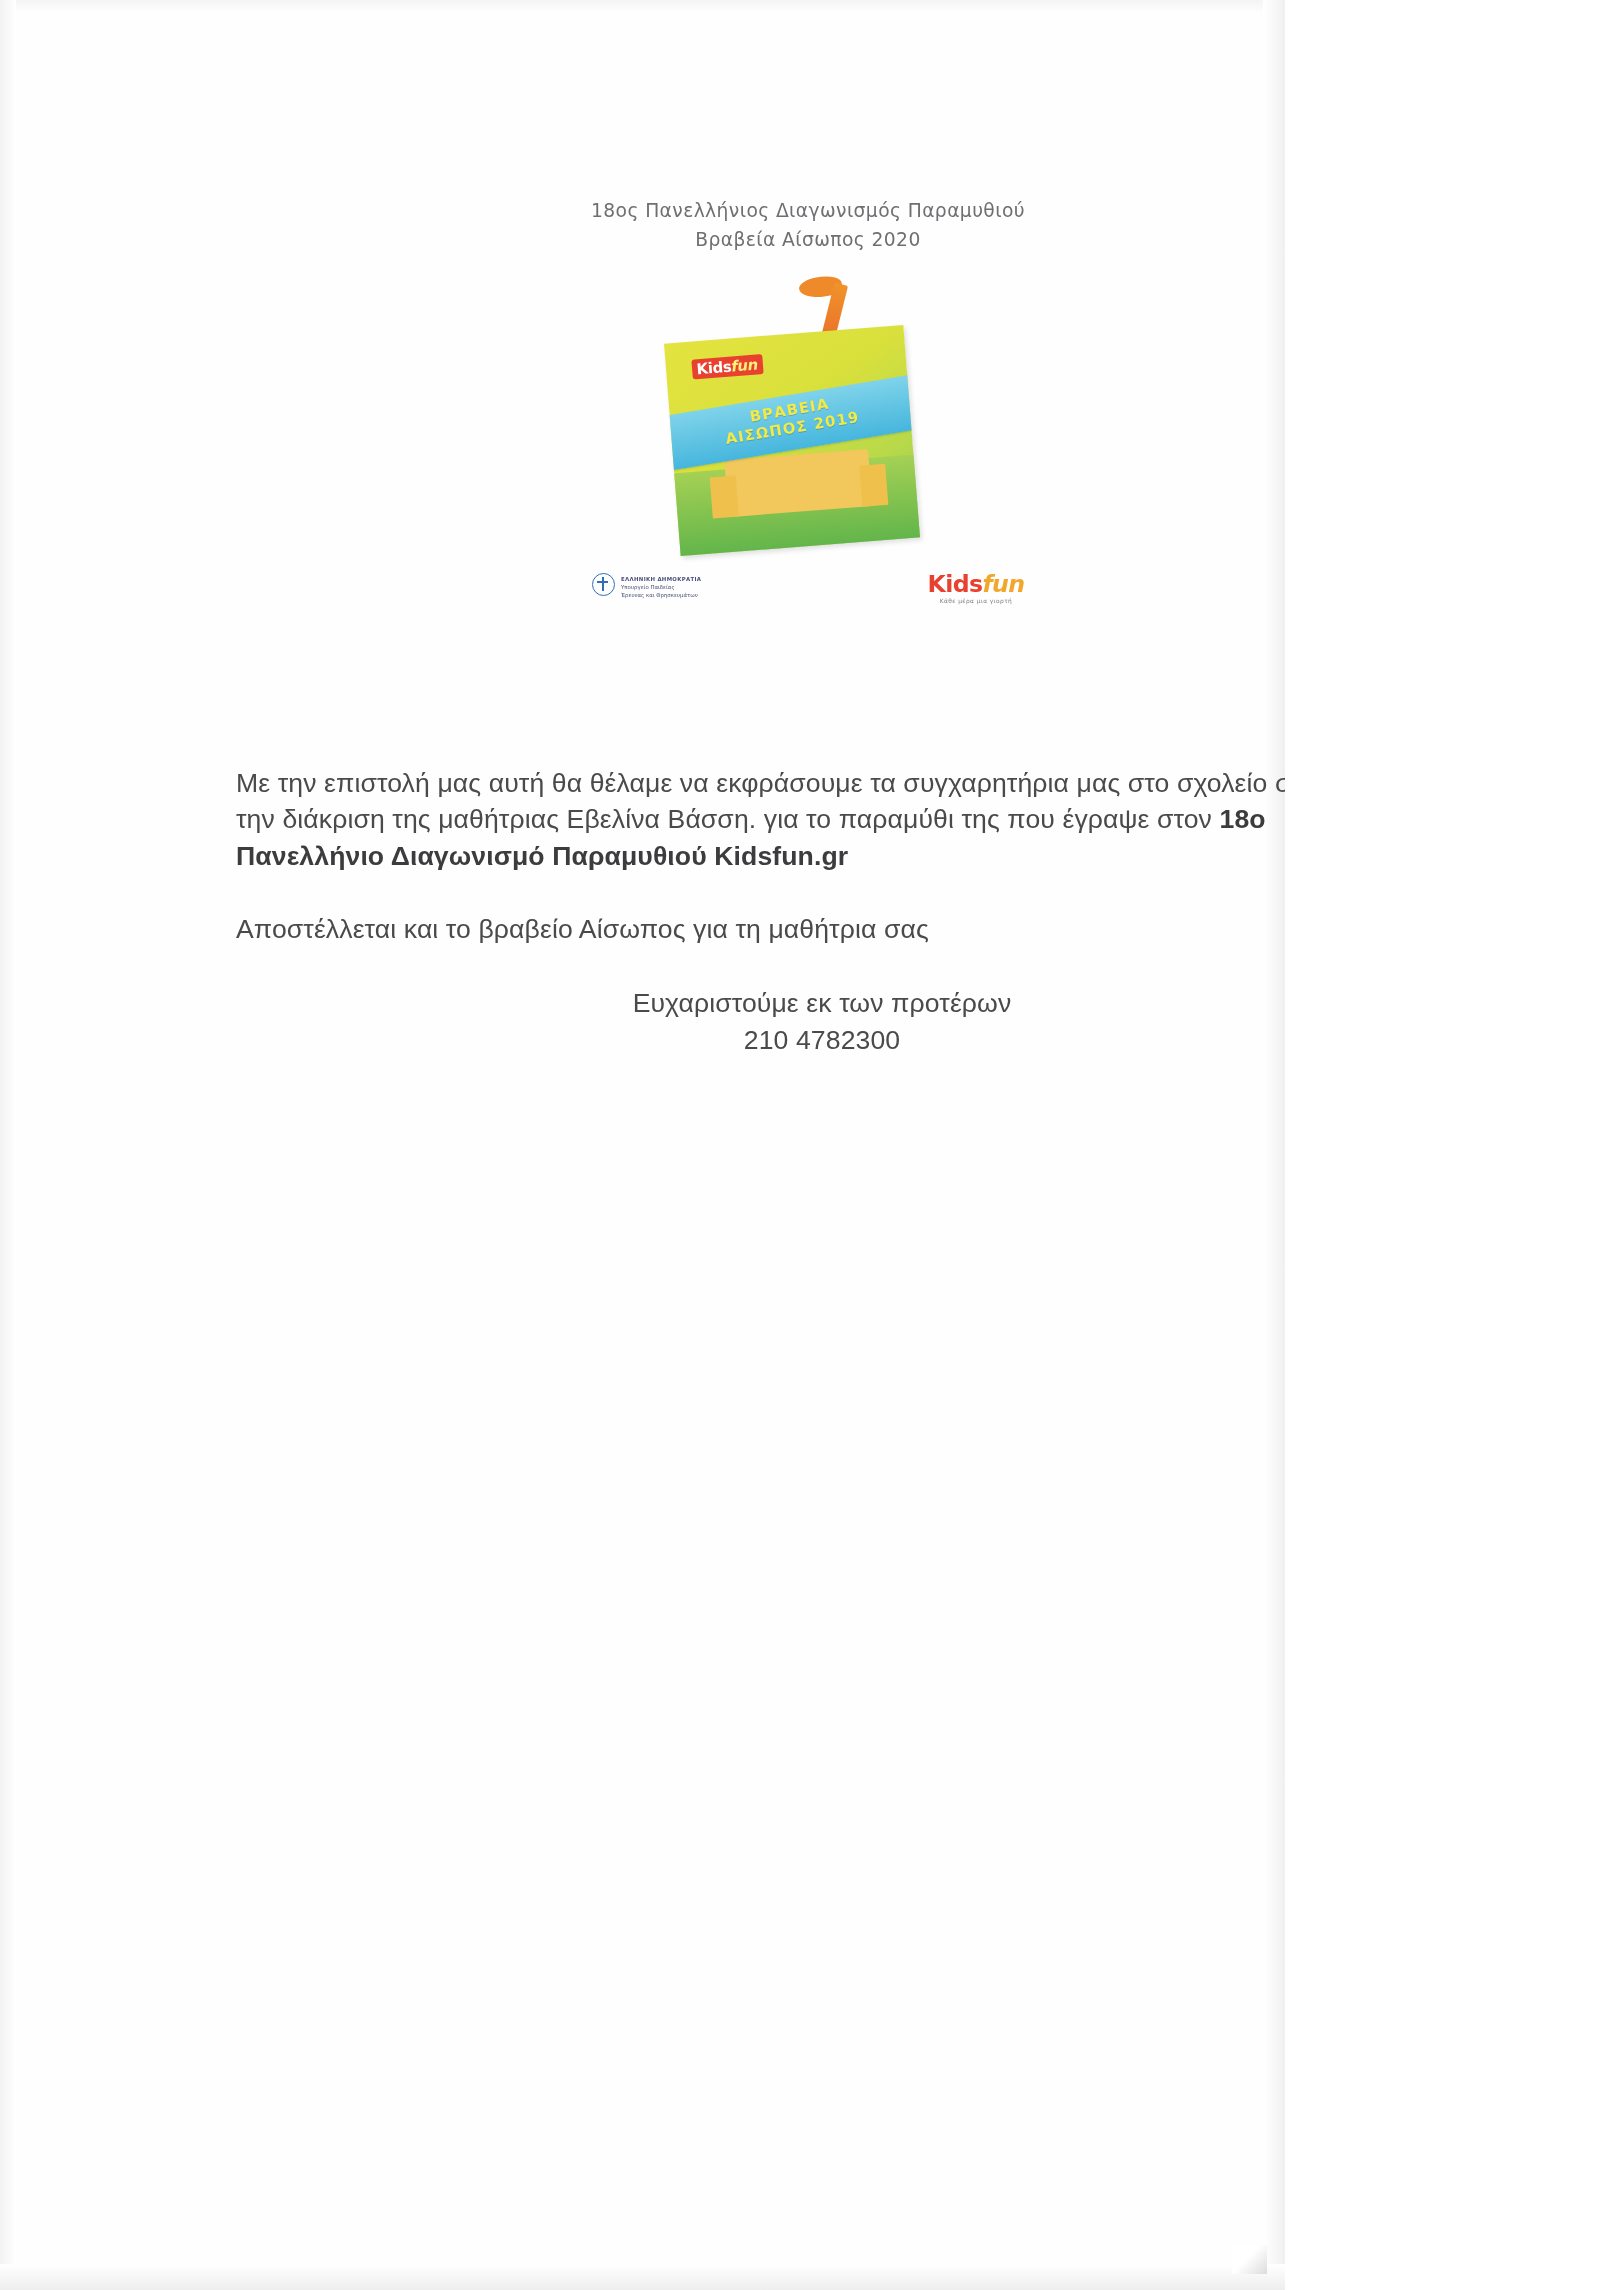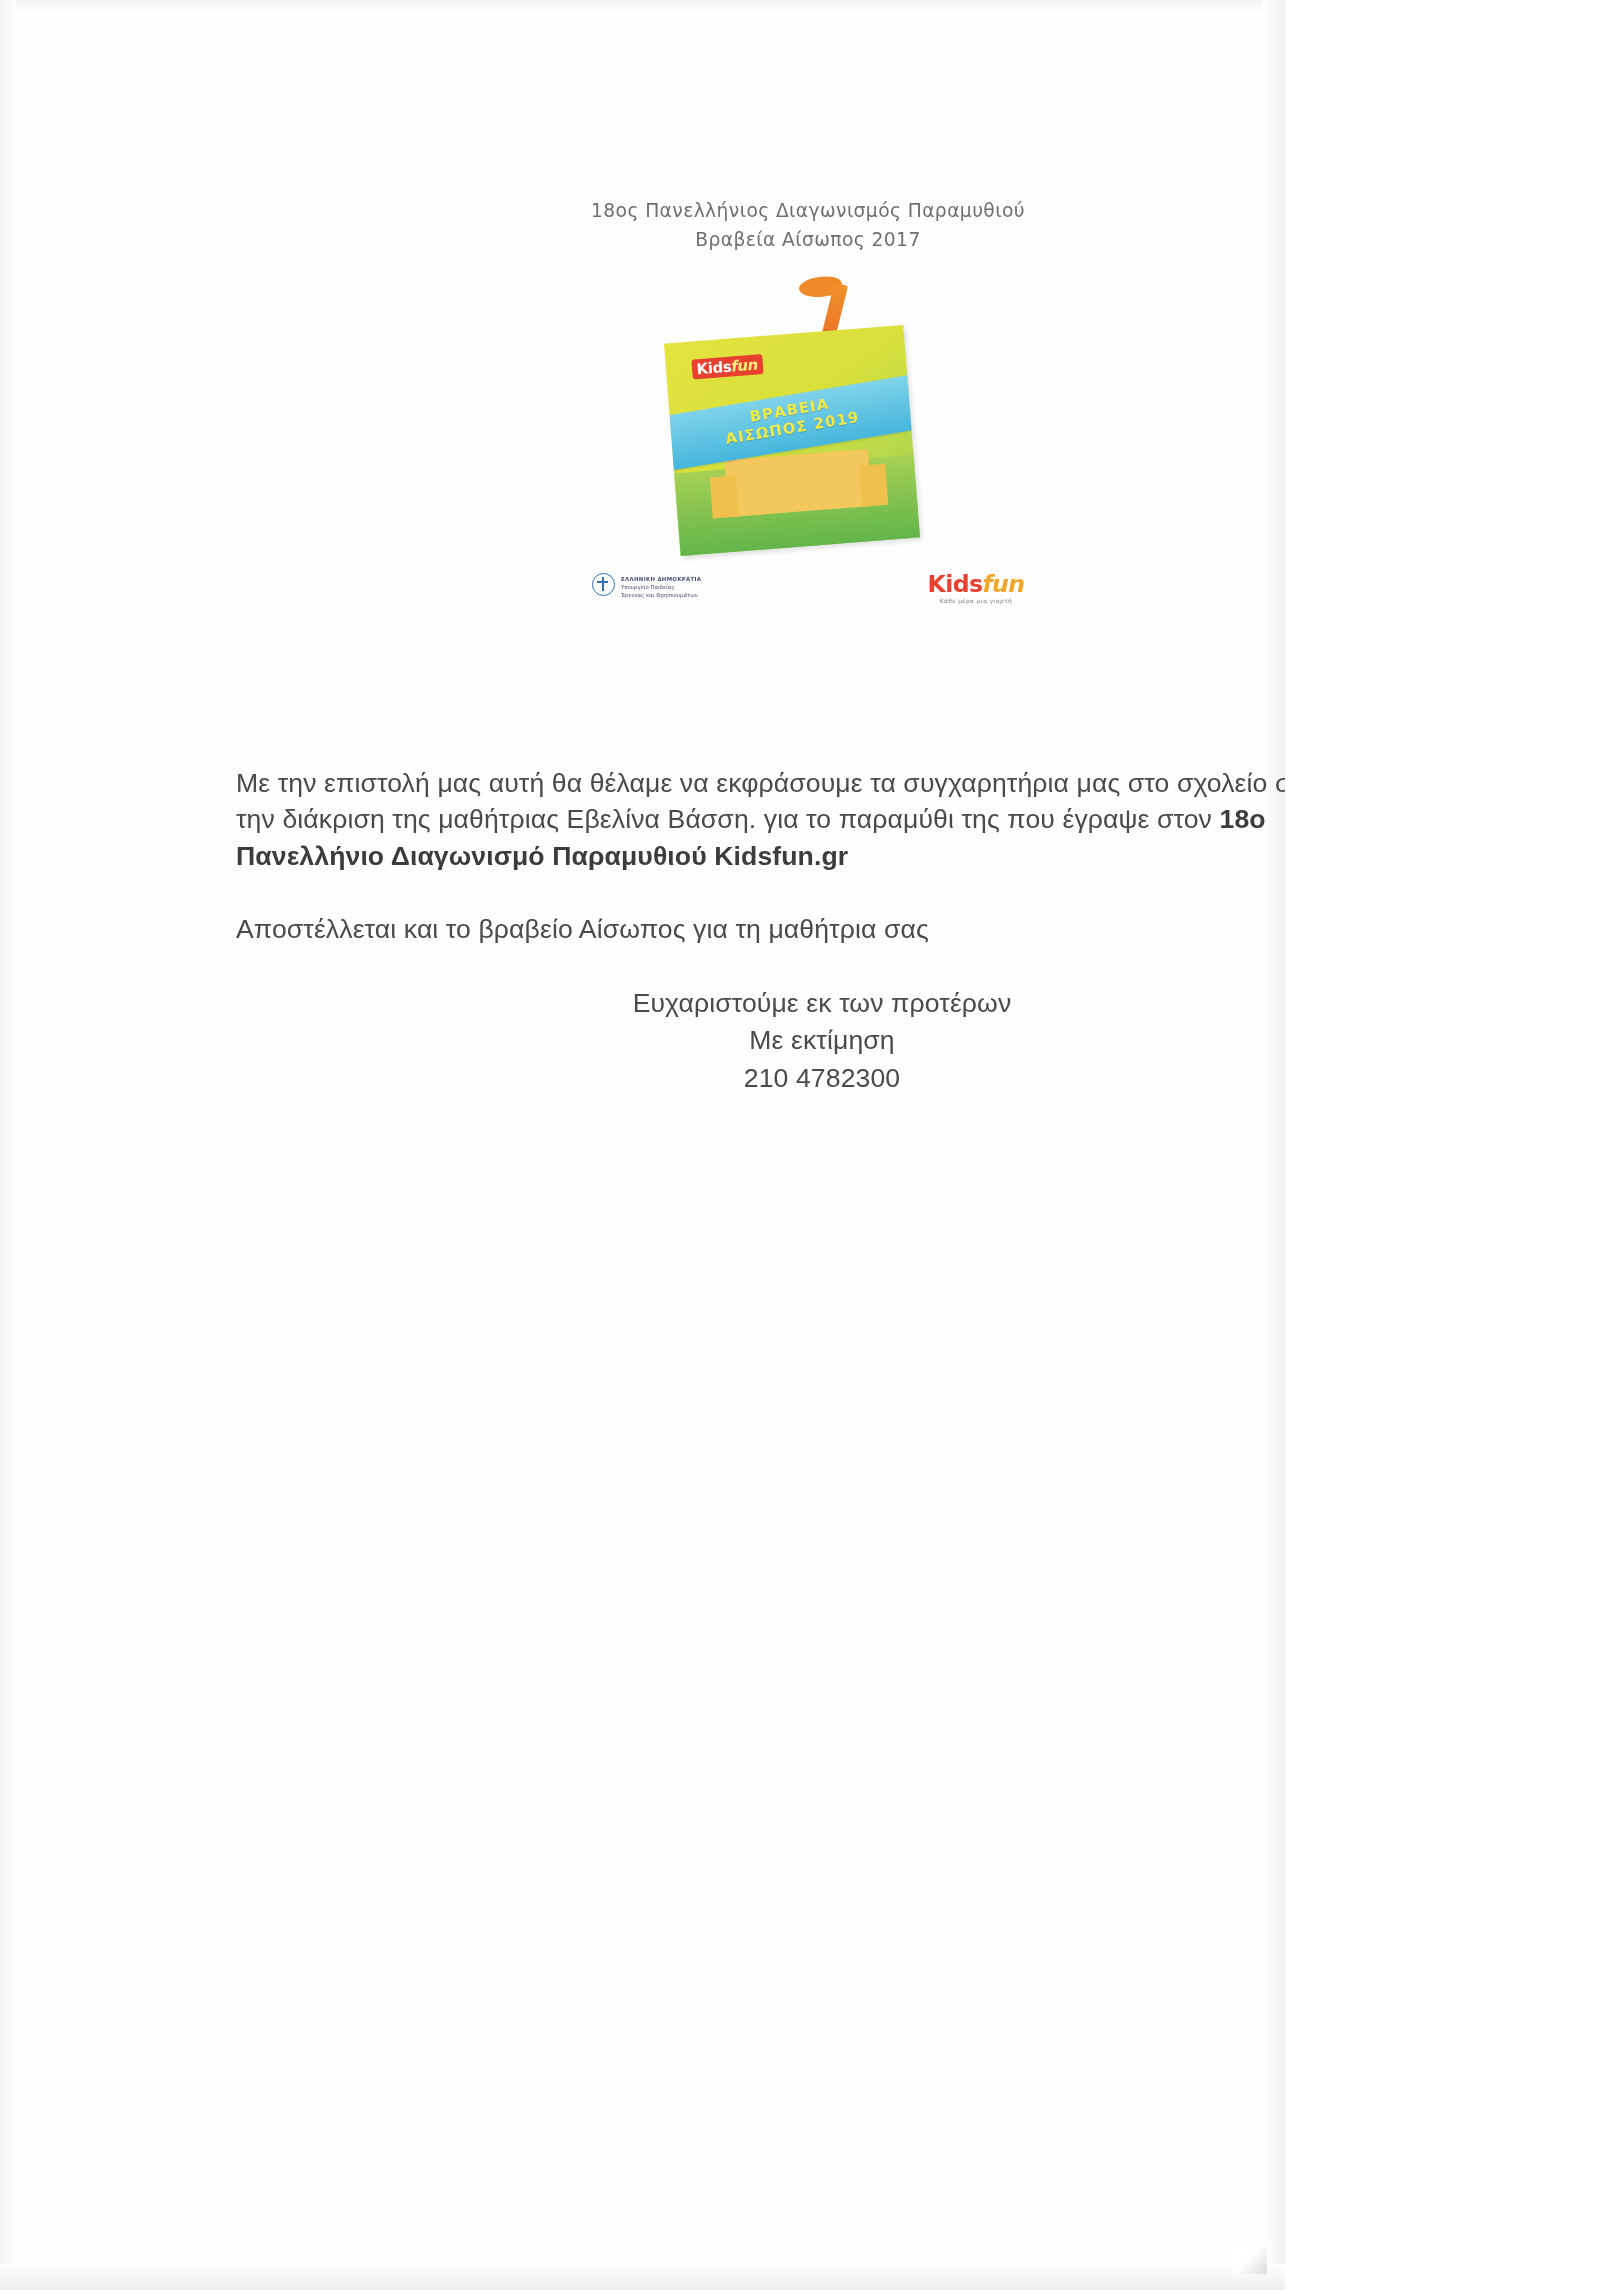--- a/index.html
+++ b/index.html
@@ -289,21 +289,21 @@
   <div class="scan-edge-top"></div>
   <div class="scan-edge-left"></div>
   <div class="scan-edge-right"></div>
   <div class="scan-edge-bottom"></div>
   <div class="corner-fold"></div>
 
   <div class="header-block">
 
     <div class="header-title">
       <span>18ος Πανελλήνιος Διαγωνισμός Παραμυθιού</span>
-      <span class="line2">Βραβεία Αίσωπος 2017</span>
+      <span class="line2">Βραβεία Αίσωπος 2020</span>
     </div>
 
     <div class="book-wrap">
       <div class="bookmark-knot"></div>
       <div class="bookmark"></div>
       <div class="book-cover">
         <div class="cover-green-bottom"></div>
         <div class="castle"></div>
         <div class="cover-logo"><span>Kids</span><em>fun</em></div>
         <div class="banner">
@@ -333,19 +333,18 @@
 
   <div class="letter">
 
     <p><span>Με την επιστολή μας αυτή θα θέλαμε να εκφράσουμε τα  συγχαρητήρια μας στο σχολείο σας για την διάκριση της μαθήτριας Εβελίνα Βάσση. για το παραμύθι της που έγραψε στον </span><b>18ο Πανελλήνιο Διαγωνισμό Παραμυθιού Kidsfun.gr</b></p>
 
     <p>Αποστέλλεται και το βραβείο Αίσωπος για τη μαθήτρια σας</p>
 
 
     <div class="signoff">
       <div>Ευχαριστούμε εκ των προτέρων</div>
-      <div>Με εκτίμηση</div>
       <div>210 4782300</div>
     </div>
   </div>
 
 </div>
 
 
 </body></html>

